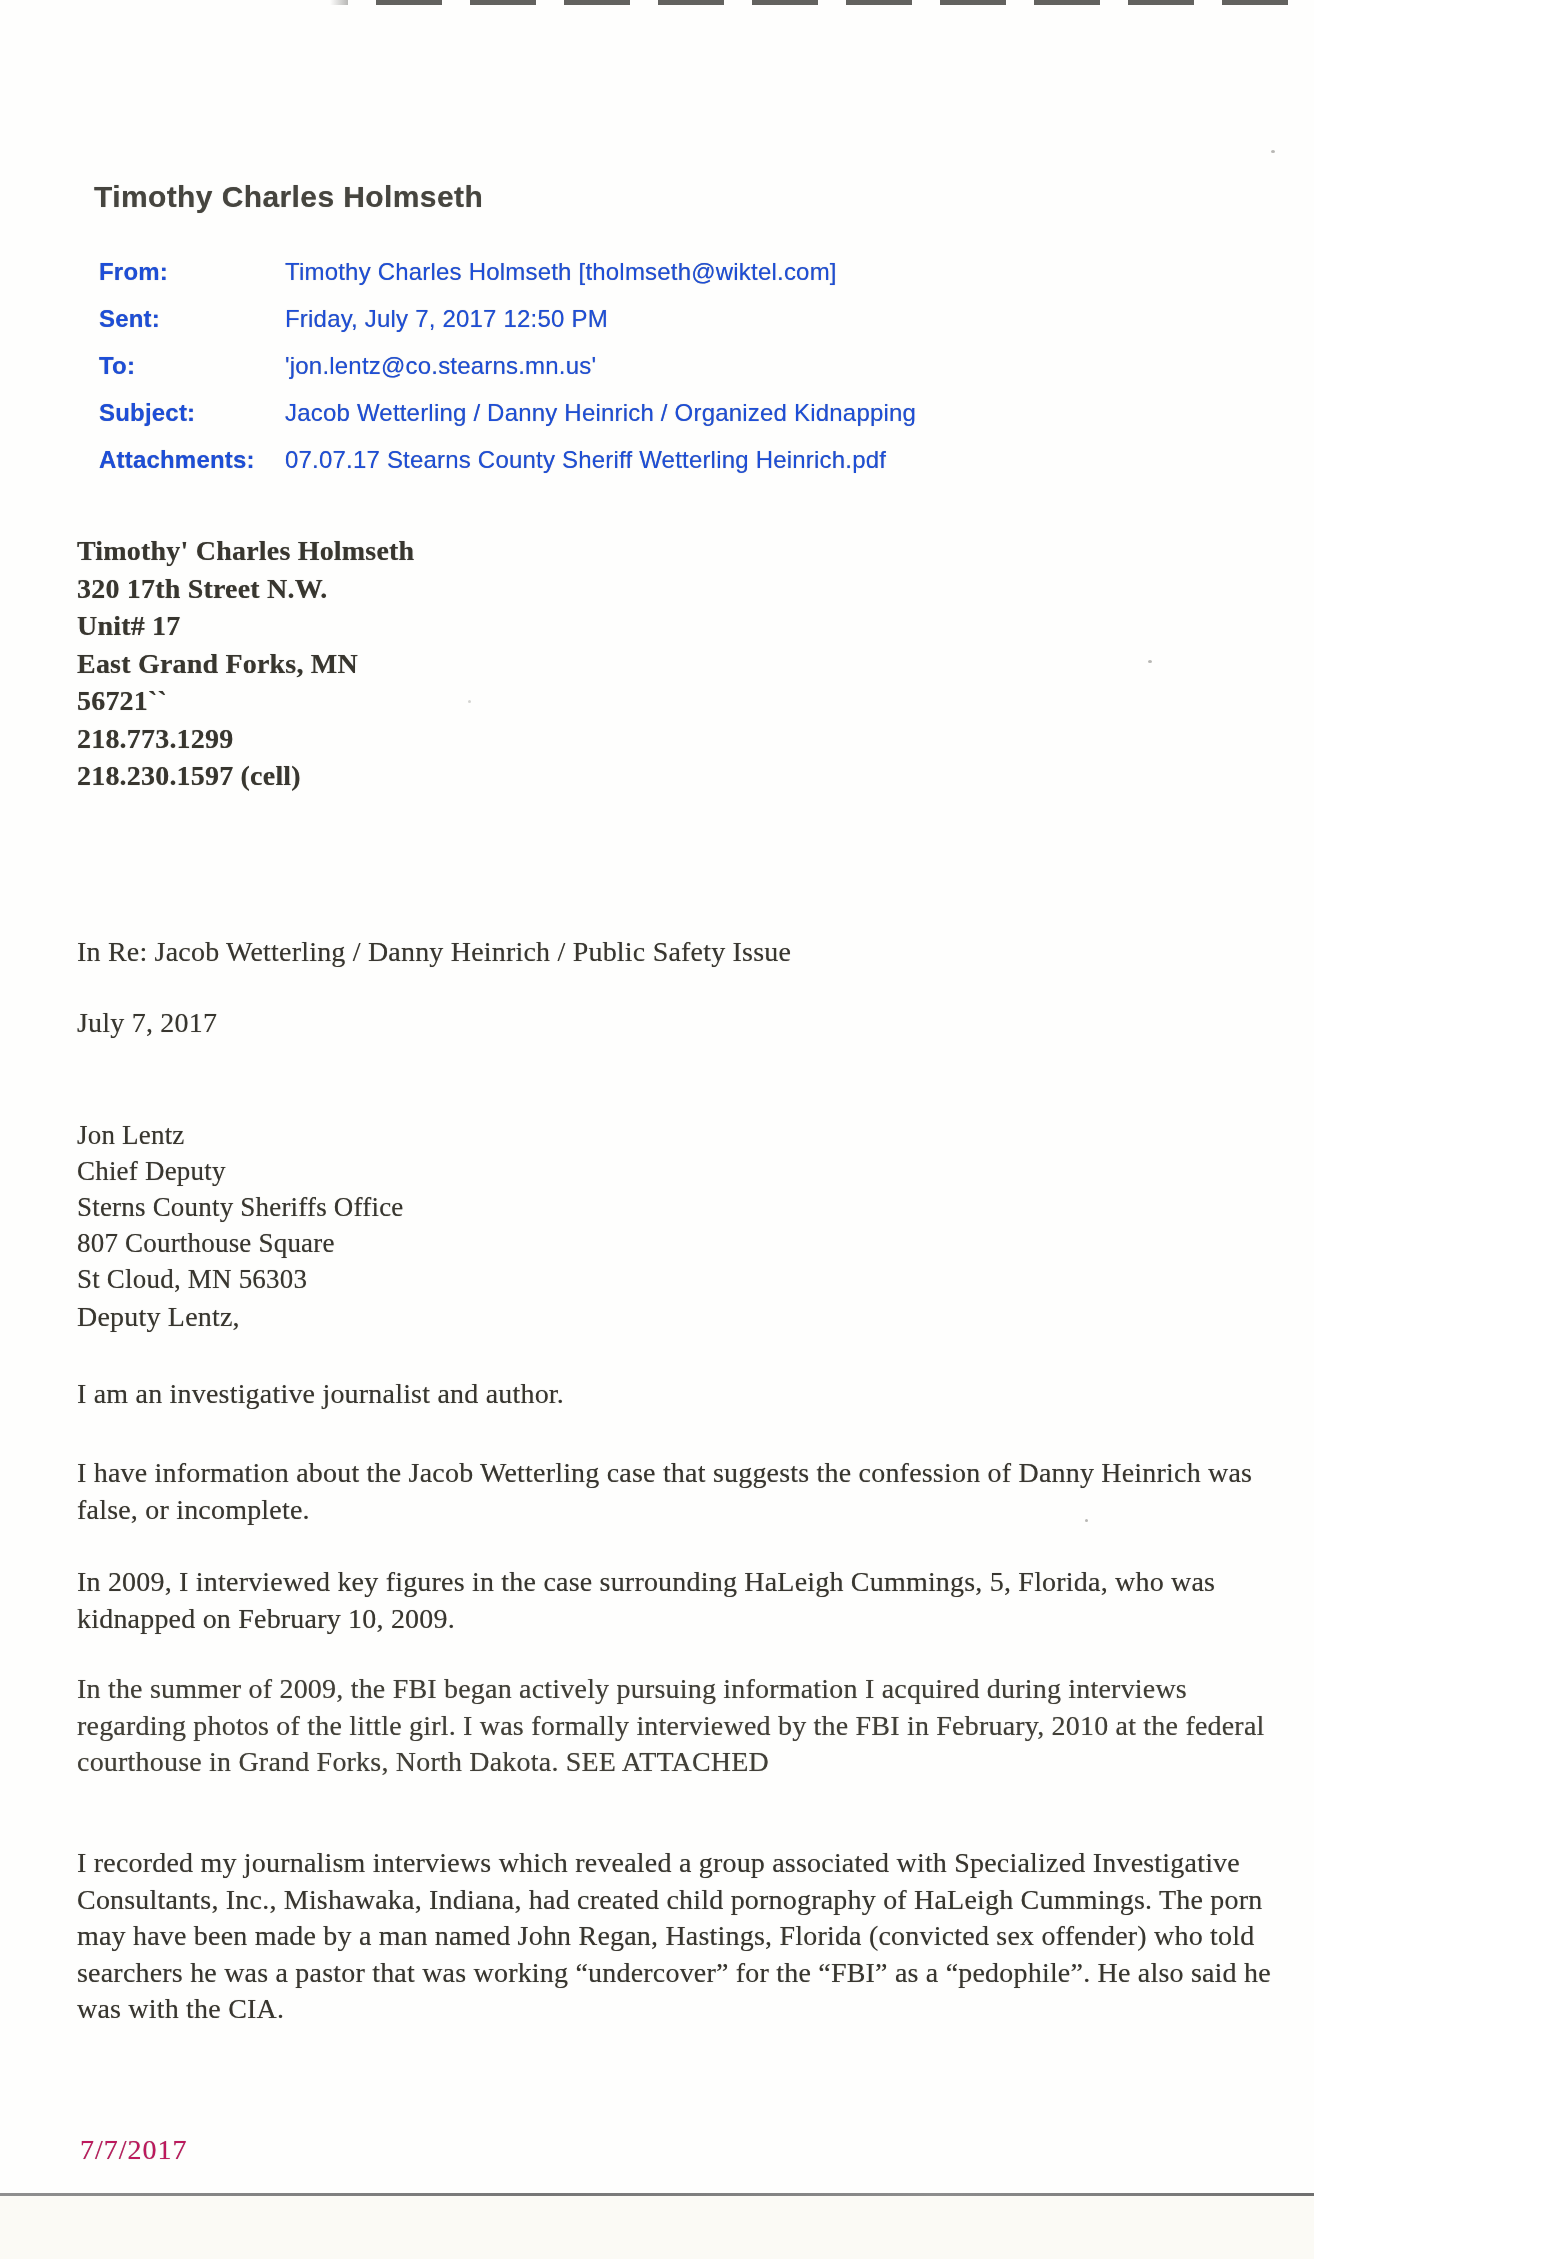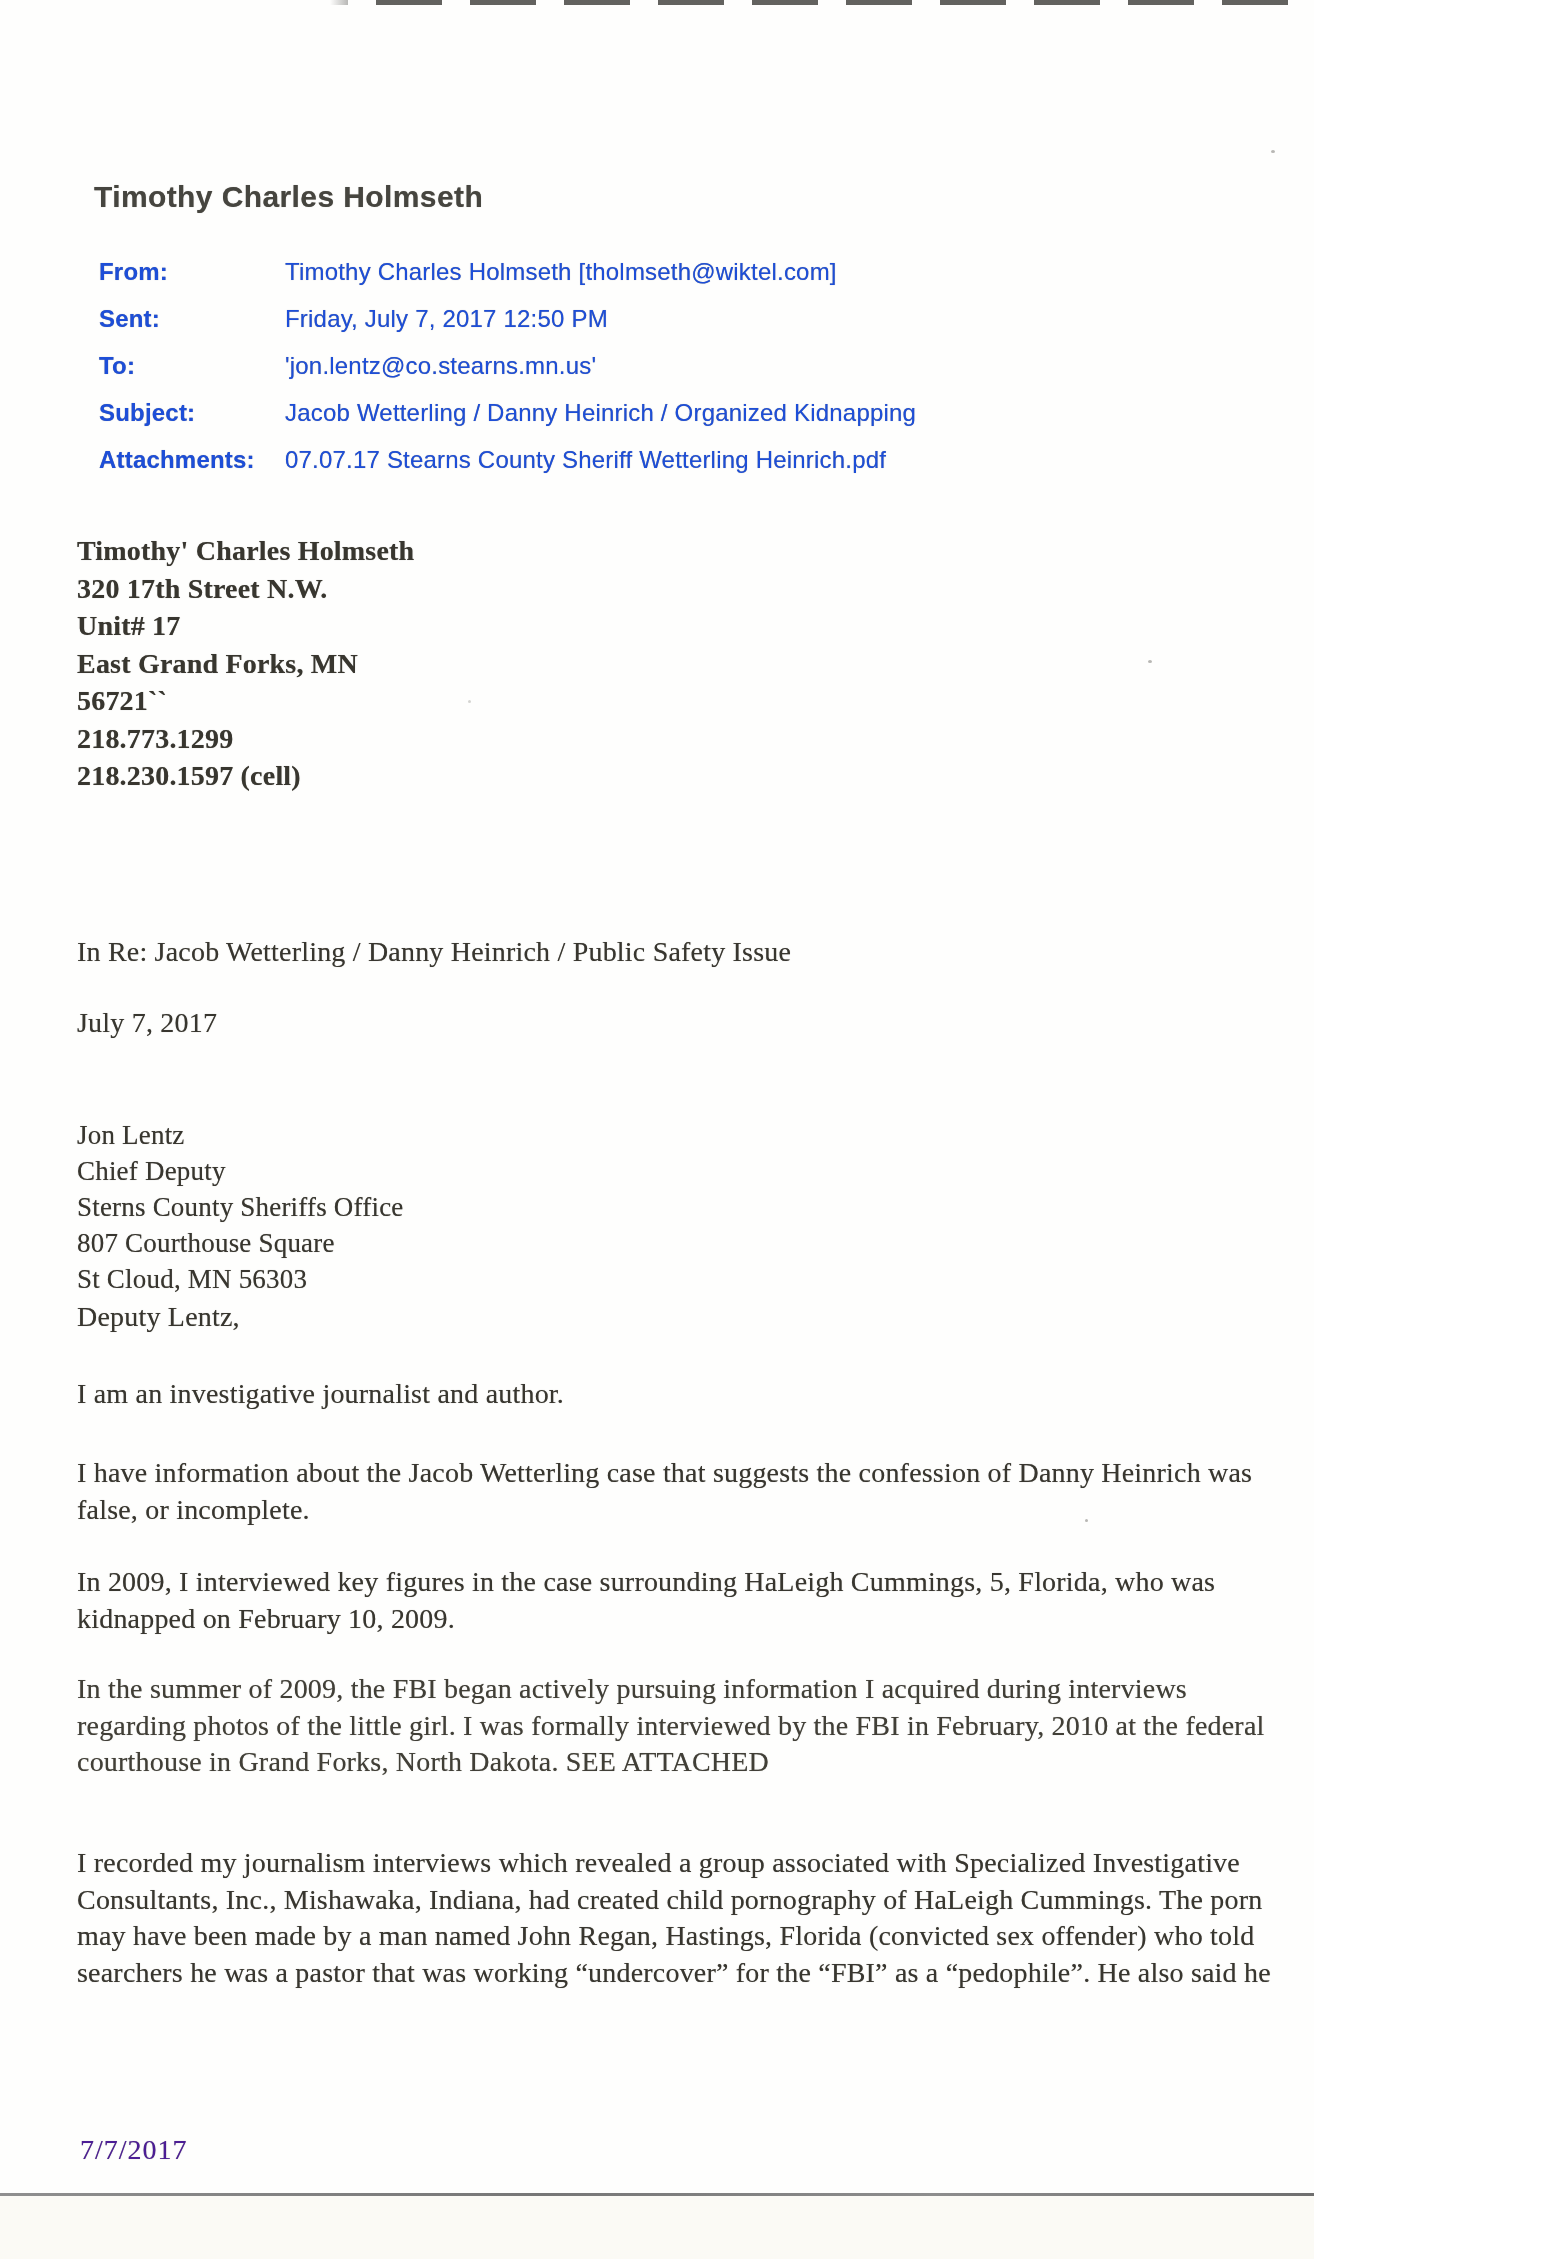--- a/index.html
+++ b/index.html
@@ -56,21 +56,21 @@
   .para {
     position:absolute; left:77px; width:1440px;
     font-size:28px; line-height:36.5px; letter-spacing:.2px;
   }
   .para-1 { top:1376px; }
   .para-2 { top:1455px; }
   .para-3 { top:1564px; }
   .para-4 { top:1671px; color:#413f37; }
   .para-5 { top:1813px;margin-top:32px; }
 
-  .footer-date { position:absolute; left:80px; top:2134px; font-size:28px; letter-spacing:1px; color:#4c1d95; }
+  .footer-date { position:absolute; left:80px; top:2134px; font-size:28px; letter-spacing:1px; color:#be185d; }
 
   .bottom-rule {
     position:absolute; left:0; top:2193px; width:1554px; height:3px;
     background:linear-gradient(90deg,#8f8f8f,#767676 35%,#8d8d8d 60%,#6e6e6e 85%,#848484);
   }
   .bottom-area {
     position:absolute; left:0; top:2196px; width:1554px; height:63px;
     background:#fbfaf5;
   }
 
@@ -156,20 +156,21 @@
     <div class="scan-soft">In the summer of 2009, the FBI began actively pursuing information I acquired during interviews</div>
     <div class="scan-soft">regarding photos of the little girl. I was formally interviewed by the FBI in February, 2010 at the federal</div>
     <div class="scan-soft">courthouse in Grand Forks, North Dakota. SEE ATTACHED</div>
   </div>
 
   <div class="para para-5">
     <div class="scan-soft">I recorded my journalism interviews which revealed a group associated with Specialized Investigative</div>
     <div class="scan-soft">Consultants, Inc., Mishawaka, Indiana, had created child pornography of HaLeigh Cummings. The porn</div>
     <div class="scan-soft">may have been made by a man named John Regan, Hastings, Florida (convicted sex offender) who told</div>
     <div class="scan-soft">searchers he was a pastor that was working “undercover” for the “FBI” as a “pedophile”. He also said he</div>
+    <div class="scan-soft">was with the CIA.</div>
   </div>
 
   <div class="footer-date scan-soft">7/7/2017</div>
 
   <div class="bottom-rule"></div>
   <div class="bottom-area"></div>
 
   <div class="speck speck-a"></div>
   <div class="speck speck-b"></div>
   <div class="speck speck-c"></div>

